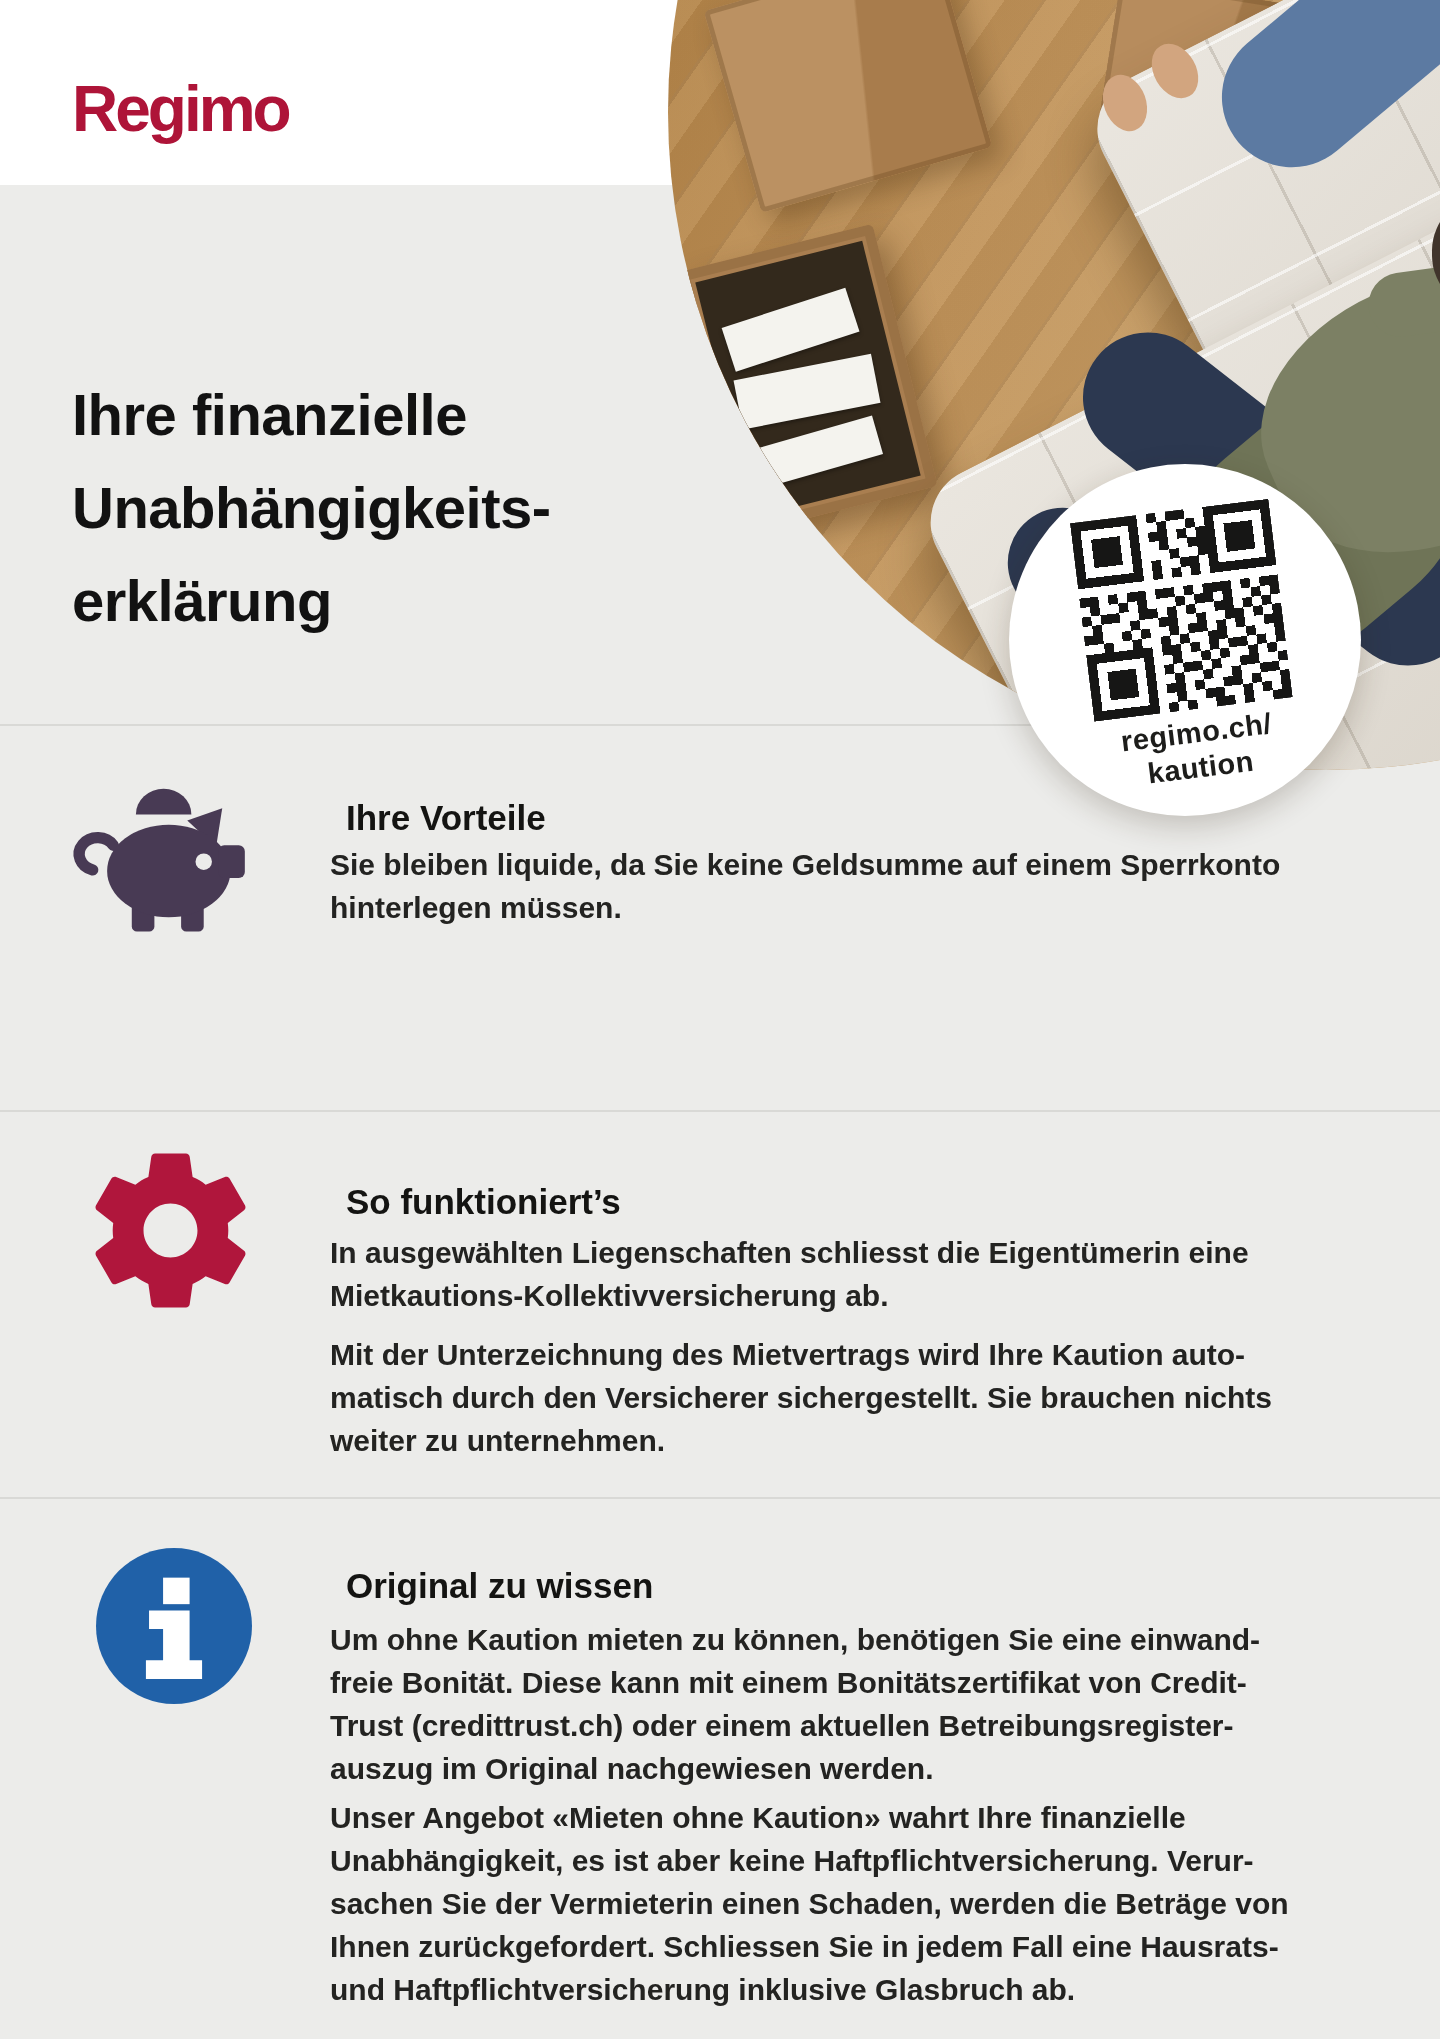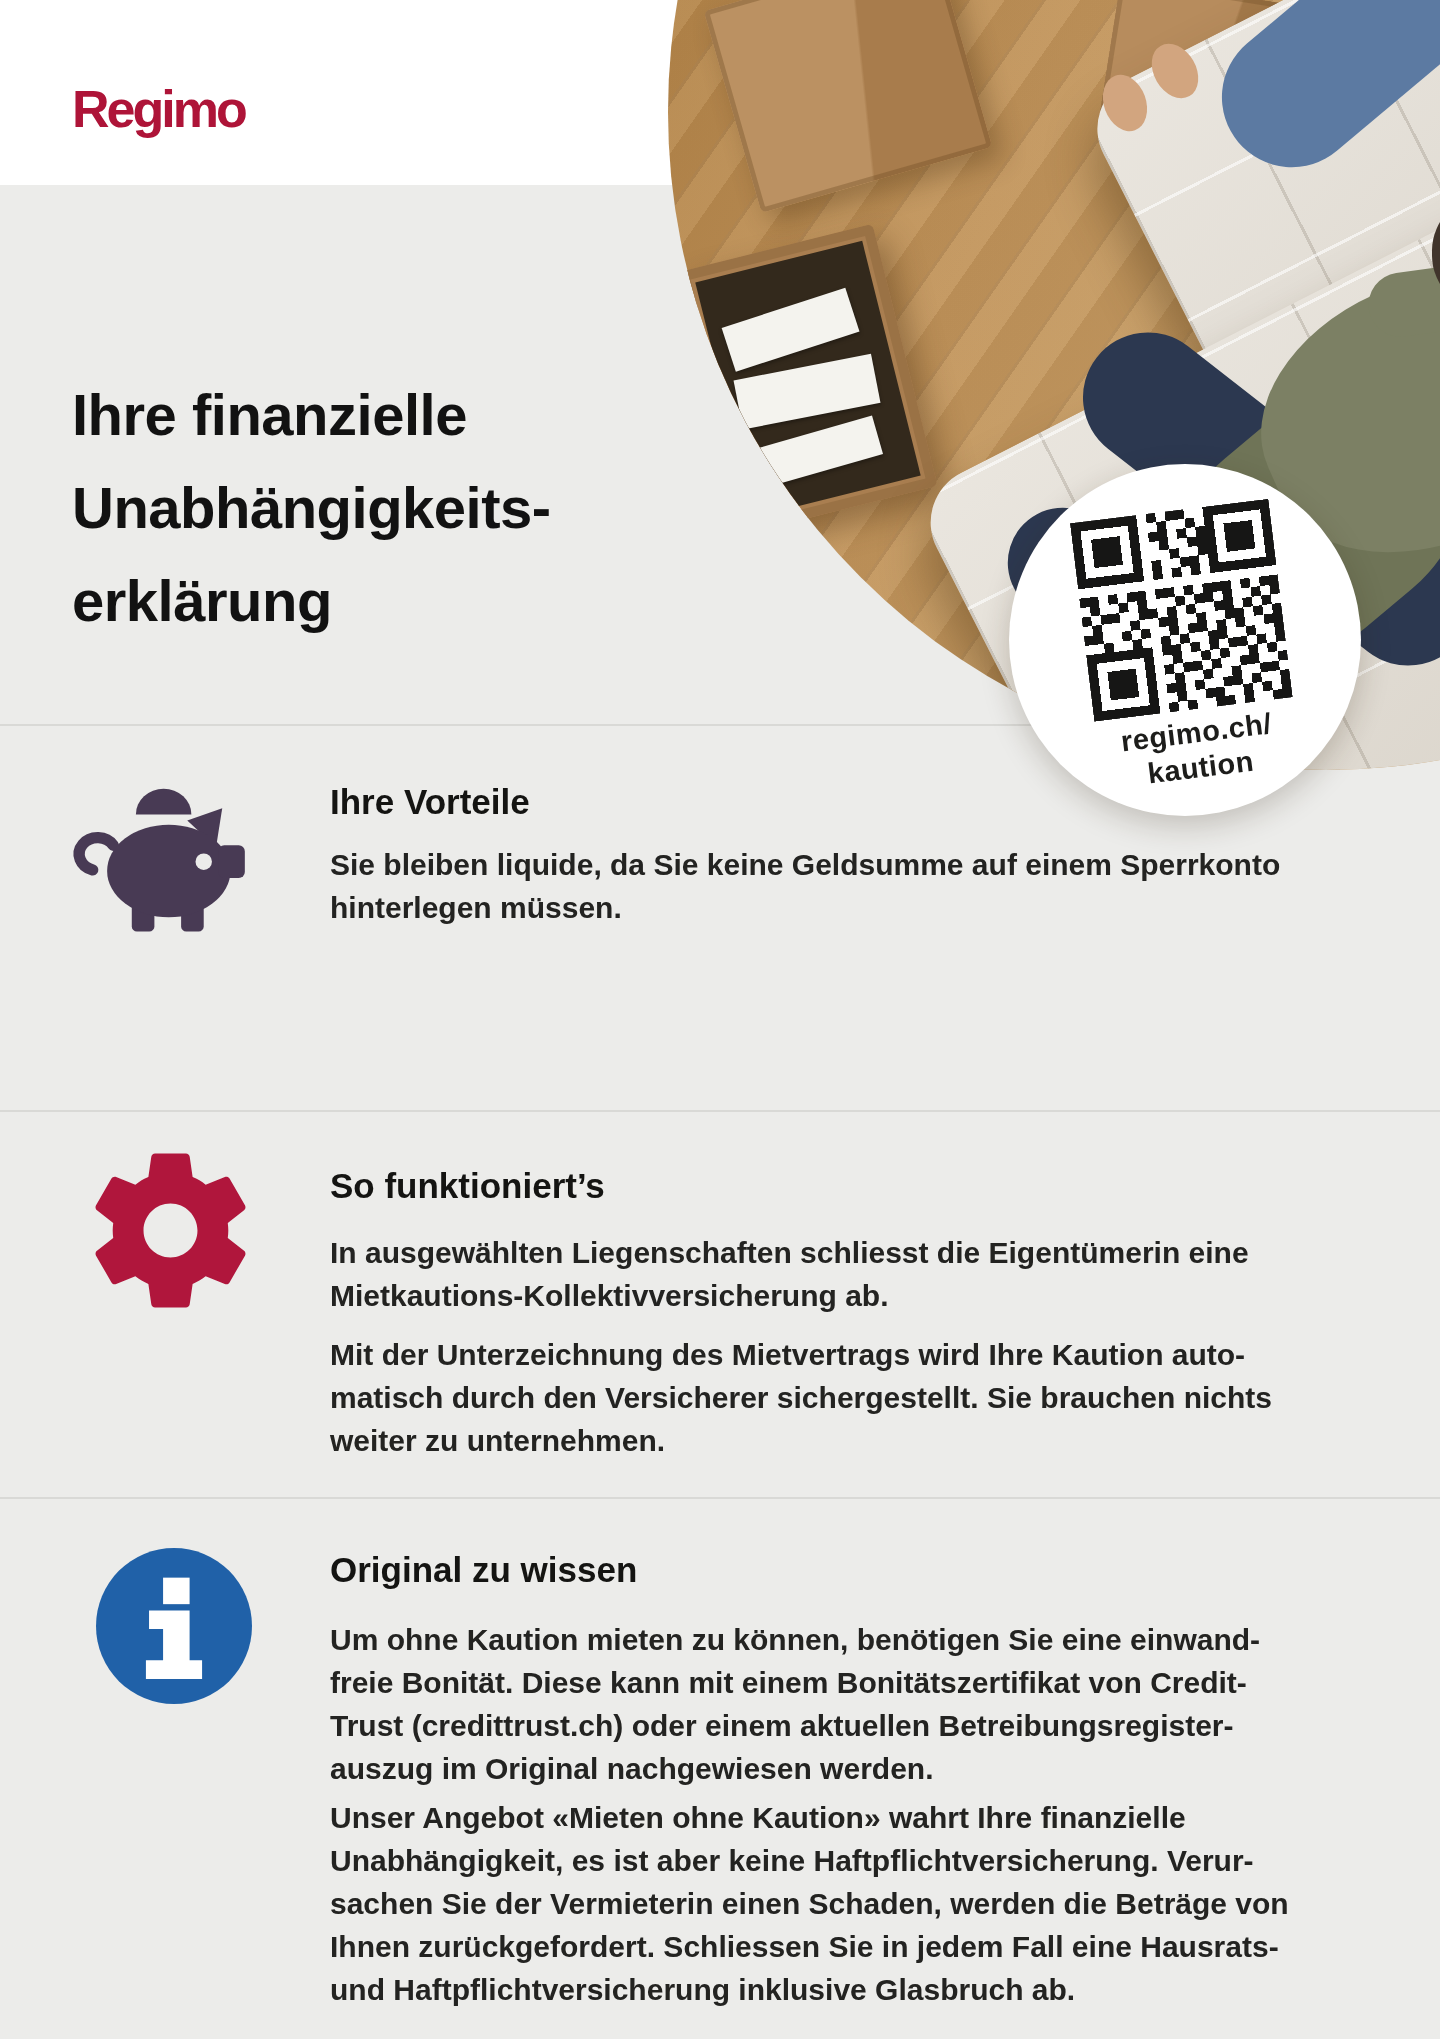--- a/index.html
+++ b/index.html
@@ -58,32 +58,32 @@
   .wom-arm{left:700px;top:810px;width:190px;height:64px;transform:rotate(-8deg);background:#7c8064;border-radius:32px;}
   .wom-hair{left:764px;top:738px;width:132px;height:122px;background:#40342b;border-radius:48%;}
   
   .qr-badge{position:absolute;left:1009px;top:464px;width:352px;height:352px;border-radius:50%;
     background:#ffffff;box-shadow:0 10px 30px rgba(50,35,20,.22);}
   .qr-rot{position:absolute;left:0;top:0;width:100%;height:100%;transform:rotate(-7deg);}
   .qr-svg{position:absolute;left:76px;top:46px;}
   .qr-url{position:absolute;left:0;top:252px;width:100%;text-align:center;
     font-weight:700;font-size:29px;line-height:35px;color:#1d1d1b;letter-spacing:.5px;}
   
-  .logo{position:absolute;left:72px;top:69px;font-size:52px;line-height:80px;font-weight:700;
+  .logo{position:absolute;left:72px;top:69px;font-size:64px;line-height:80px;font-weight:700;
     letter-spacing:-3px;color:#ae1438;}
   
   .kicker{position:absolute;left:75px;top:304px;font-size:37px;font-weight:700;color:#161614;margin:0;}
   .title{position:absolute;left:72px;top:368px;font-size:58px;line-height:93px;font-weight:700;
     color:#121212;letter-spacing:-.5px;margin:0;white-space:pre-line;}
   
   .icon{position:absolute;}
   .icon-piggy{left:66px;top:773px;}
   .icon-gear{left:78px;top:1138px;}
   .icon-info{left:96px;top:1548px;}
-  .sec-h{position:absolute;left:330px;font-size:35px;font-weight:700;color:#141412;margin:0;}
+  .sec-h{position:absolute;left:330px;font-size:35px;font-weight:700;color:#141412;margin:16px;}
   .h1s{top:782px;} .h2s{top:1166px;} .h3s{top:1550px;}
   .para{position:absolute;left:330px;width:1100px;font-size:30px;line-height:43px;font-weight:700;
     color:#232321;margin:0;white-space:pre-line;}
   .p1a{top:843px;} .p1b{top:946px;}
   .p2a{top:1231px;} .p2b{top:1333px;}
   .p3a{top:1618px;} .p3b{top:1796px;}
 </style>
 </head>
 <body>
 

